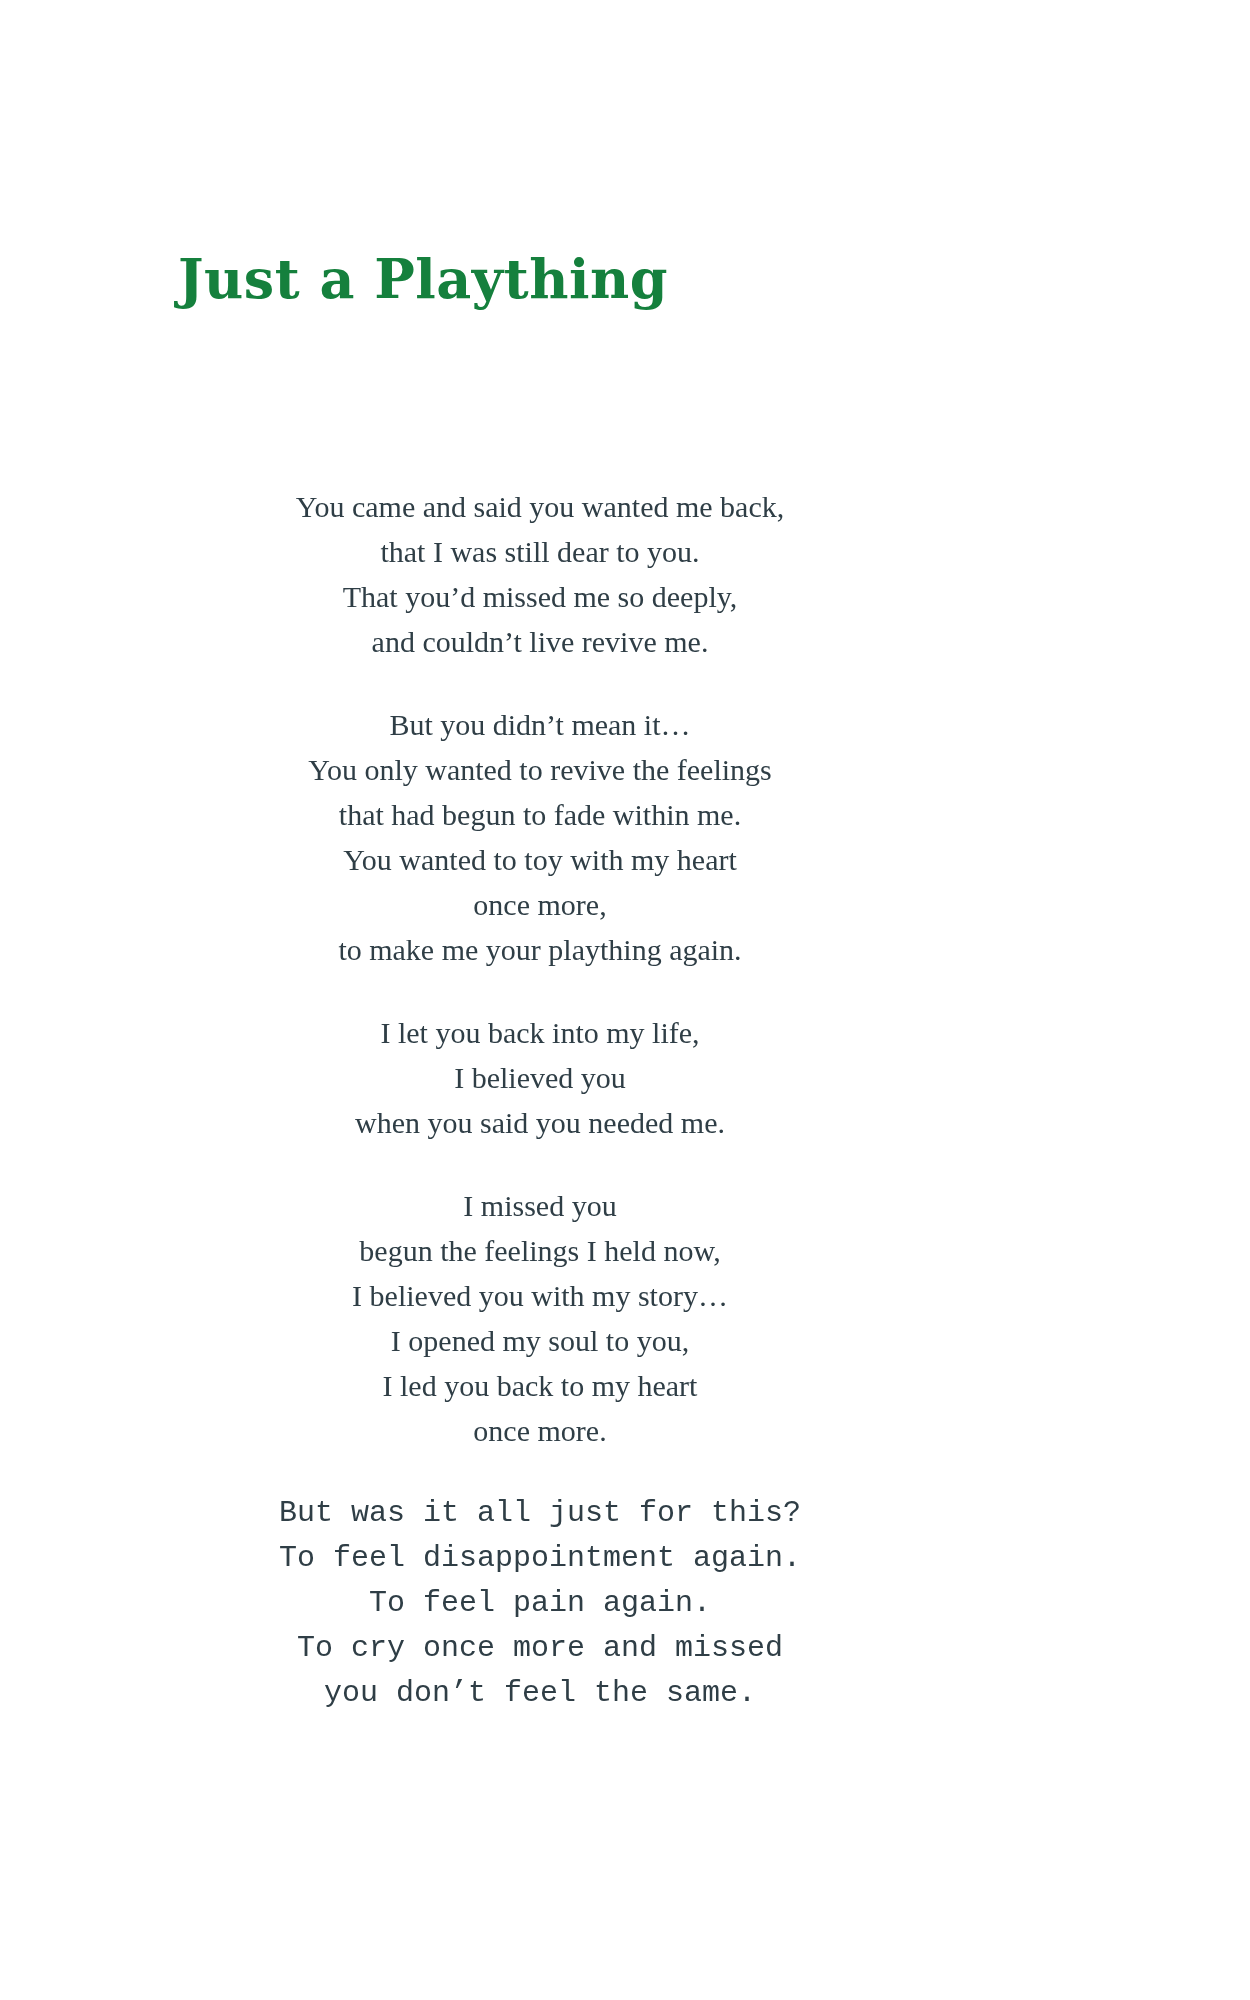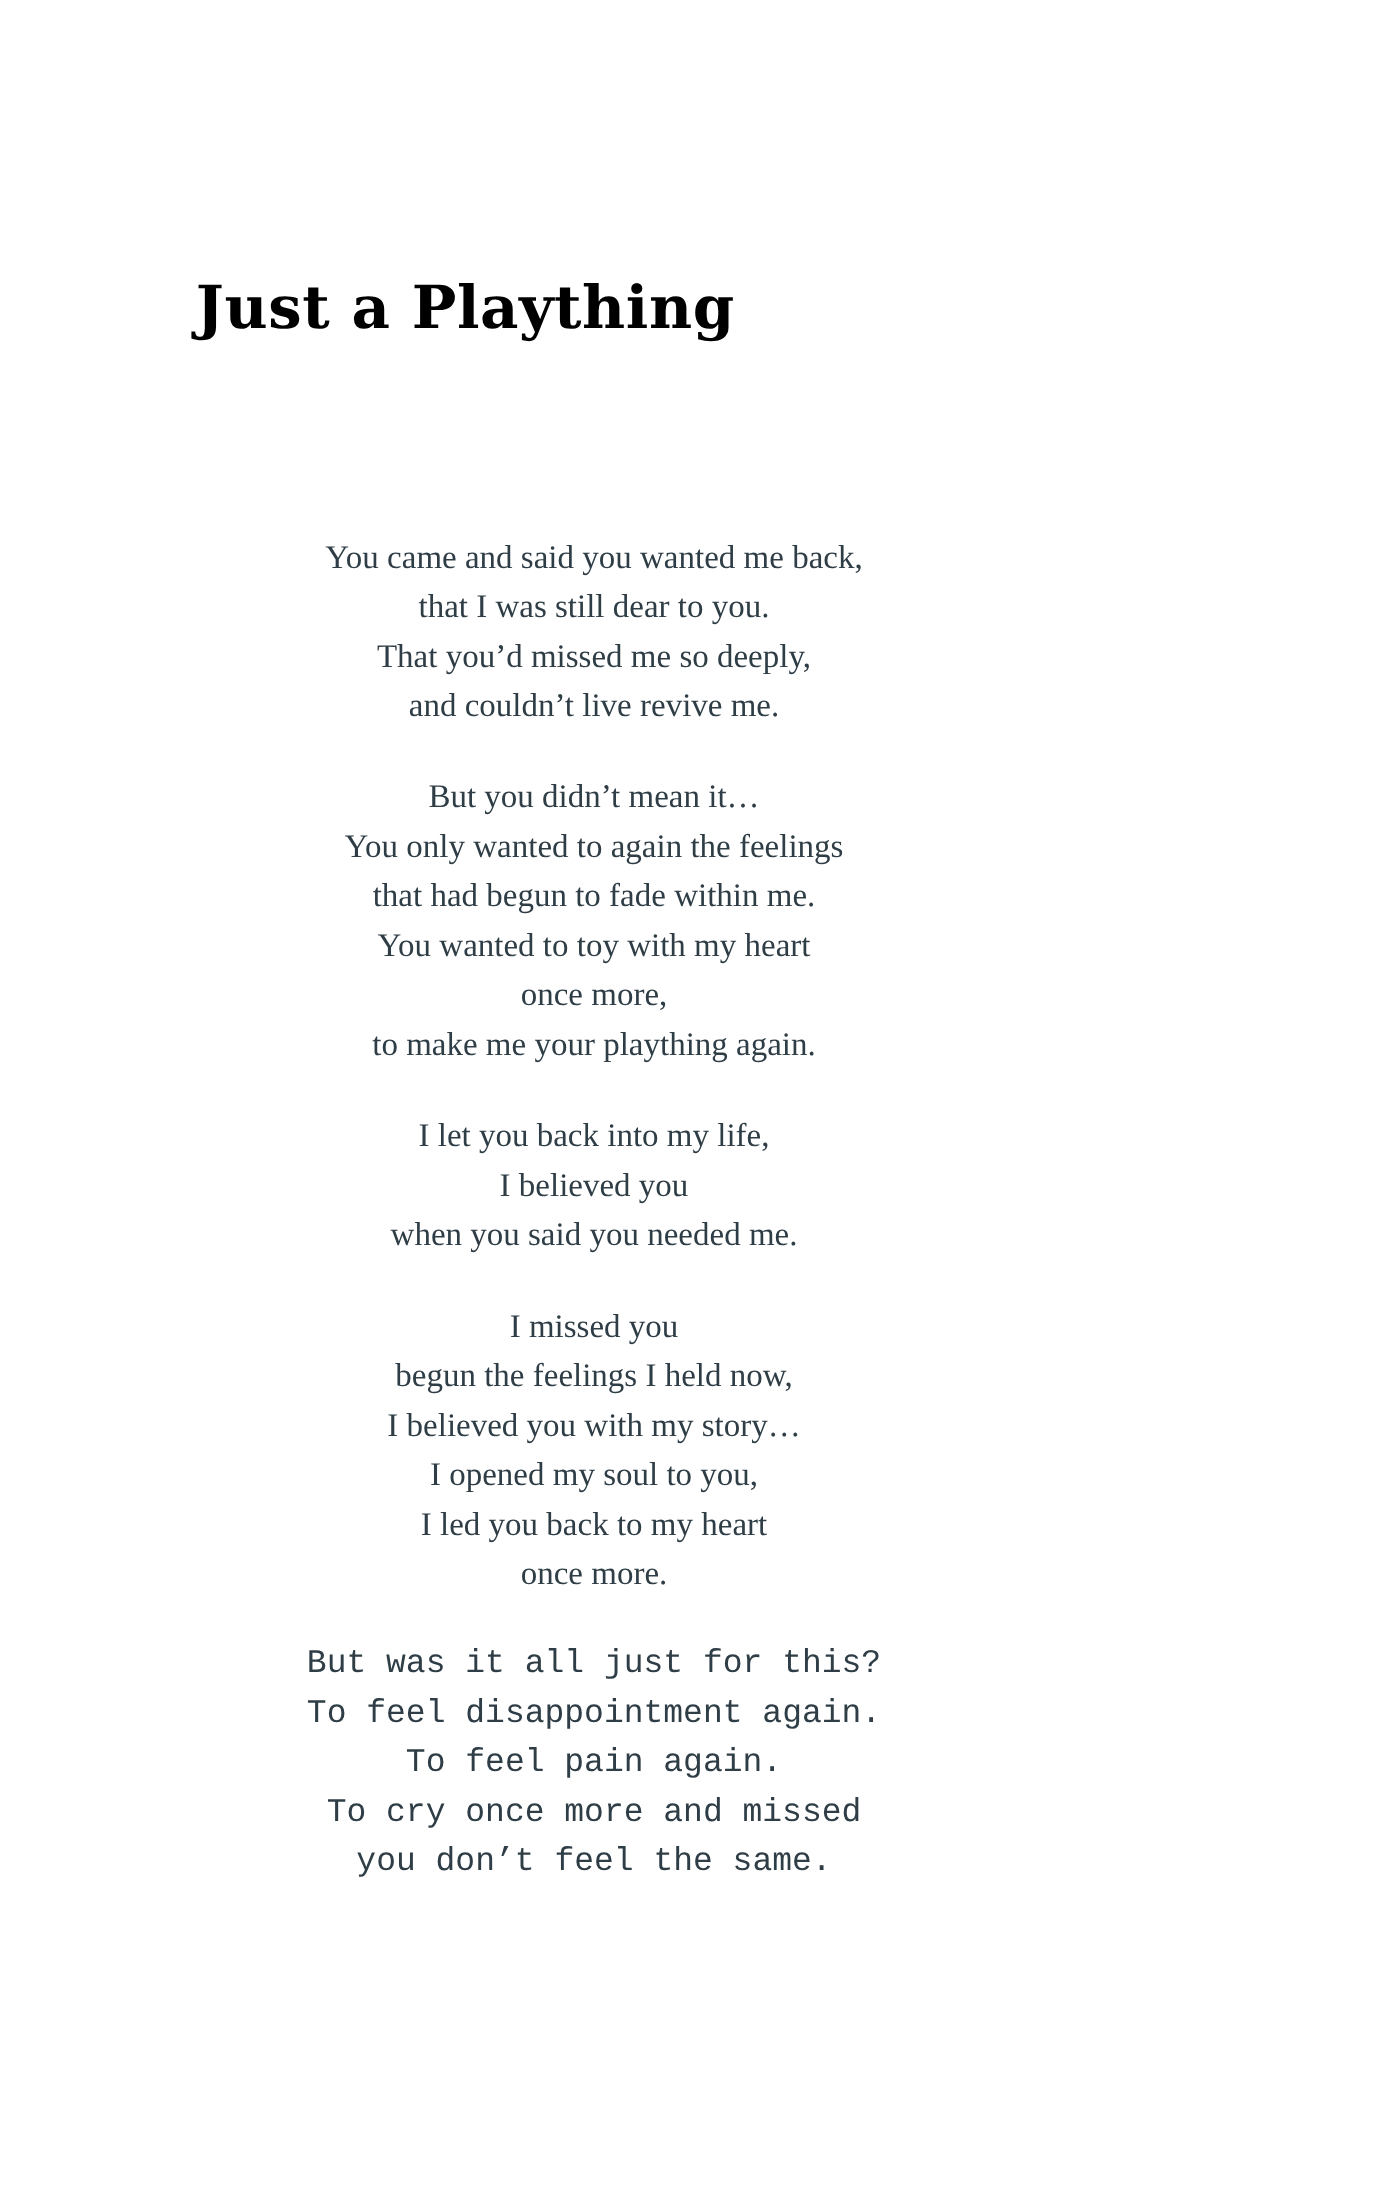--- a/index.html
+++ b/index.html
@@ -20,21 +20,21 @@
   .poem-title {
     position: absolute;
     left: 178px;
     top: 248px;
     margin: 0;
     font-family: "DejaVu Serif", "Liberation Serif", serif;
     font-weight: 700;
     font-size: 54px;
     line-height: 1.15;
     letter-spacing: 0.5px;
-    color: #000000;
+    color: #15803d;
   }
   .poem-body {
     position: absolute;
     left: 180px;
     top: 484px;
     width: 720px;
     font-family: "Liberation Serif", "DejaVu Serif", serif;
     font-size: 30px;
     line-height: 45px;
     color: #2f3e46;
@@ -62,21 +62,21 @@
 
     <div class="stanza">
       <div class="line">You came and said you wanted me back,</div>
       <div class="line">that I was still dear to you.</div>
       <div class="line">That you’d missed me so deeply,</div>
       <div class="line">and couldn’t live revive me.</div>
     </div>
 
     <div class="stanza">
       <div class="line">But you didn’t mean it…</div>
-      <div class="line">You only wanted to again the feelings</div>
+      <div class="line">You only wanted to revive the feelings</div>
       <div class="line">that had begun to fade within me.</div>
       <div class="line">You wanted to toy with my heart</div>
       <div class="line">once more,</div>
       <div class="line">to make me your plaything again.</div>
     </div>
 
     <div class="stanza">
       <div class="line">I let you back into my life,</div>
       <div class="line">I believed you</div>
       <div class="line">when you said you needed me.</div>

